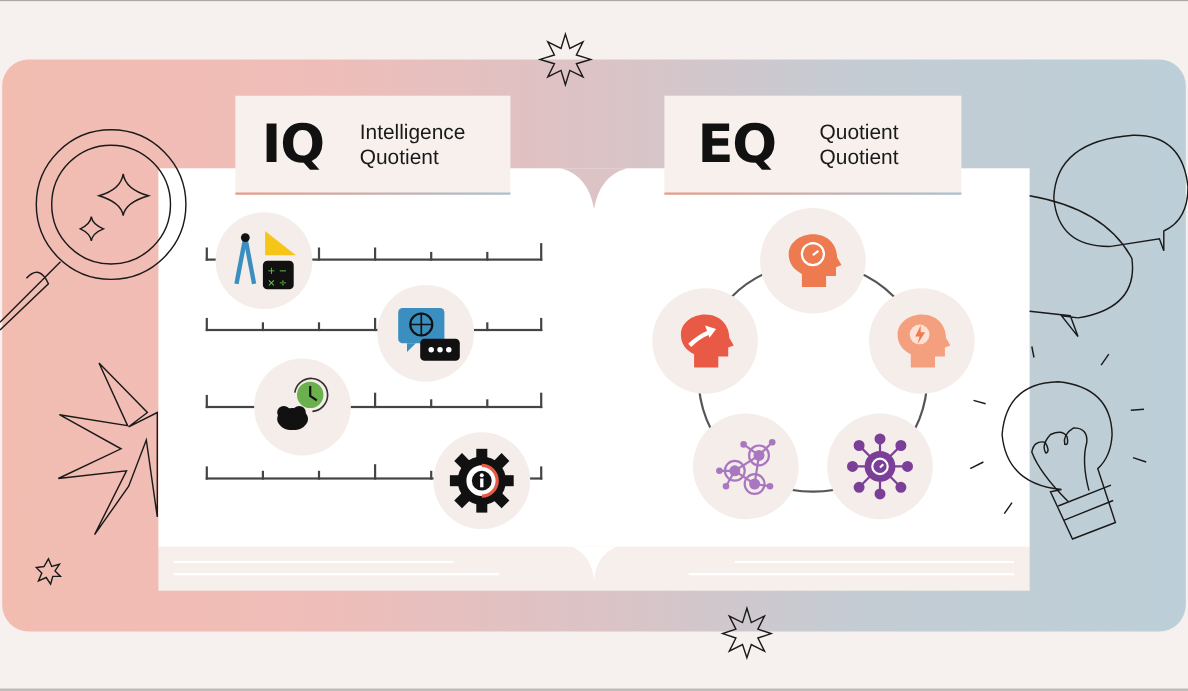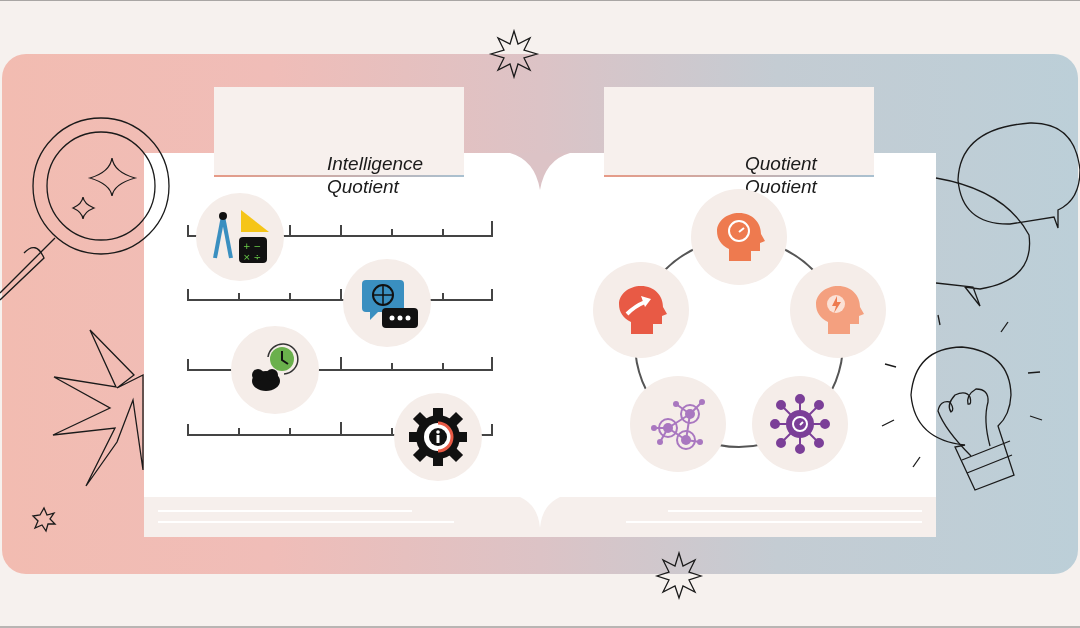--- a/index.html
+++ b/index.html
@@ -11,21 +11,21 @@
   .deco{position:absolute;left:0;top:0;width:1080px;height:628px;pointer-events:none;}
   .page{position:absolute;background:#ffffff;}
   .page.left{left:144px;top:153px;width:396px;height:345px;border-top-right-radius:0;}
   .page.right{left:540px;top:153px;width:396px;height:345px;}
   .book-bottom{position:absolute;left:144px;top:497px;width:792px;height:40px;background:#f6efec;}
   .cover-line{position:absolute;height:2px;background:#ffffff;}
   .label-box{position:absolute;background:#f7f0ed;border-bottom:2px solid;border-image:linear-gradient(90deg,#e79a86,#a9c1d1) 1;}
   .label-box.iq{left:214px;top:87px;width:250px;height:88px;}
   .label-box.eq{left:604px;top:87px;width:270px;height:88px;}
   .big{position:absolute;font-family:"DejaVu Sans",sans-serif;font-weight:bold;font-size:48px;color:#111;letter-spacing:-1px;top:16px;}
-  .sub{position:absolute;font-family:"Liberation Sans",sans-serif;font-style:italic;font-size:19px;line-height:23px;color:#1a1a1a;top:22px;margin-top:43px;}
+  .sub{position:absolute;font-family:"Liberation Sans",sans-serif;font-size:19px;line-height:23px;color:#1a1a1a;top:22px;}
   .iq .big{left:24px;} .iq .sub{left:113px;}
   .eq .big{left:30px;} .eq .sub{left:141px;}
   .timeline{position:absolute;left:187px;width:306px;height:12px;}
   .timeline .base{position:absolute;left:0;right:0;bottom:0;height:2px;background:#444;}
   .tick{position:absolute;bottom:0;width:2px;background:#444;}
   .icon-circle{position:absolute;width:88px;height:88px;border-radius:50%;background:#f5ede9;display:flex;align-items:center;justify-content:center;}
   .eq-circle{position:absolute;width:96px;height:96px;border-radius:50%;background:#f5ede9;display:flex;align-items:center;justify-content:center;}
 </style>
 </head>
 <body>
@@ -41,27 +41,29 @@
 <div class="book-bottom"></div>
 <svg class="deco" viewBox="0 0 1080 628">
   <path d="M520 497 Q538 505 540 528 Q542 505 560 497 Z" fill="#ffffff"></path>
 </svg>
 <div class="cover-line" style="left:158px;top:510px;width:254px;"></div>
 <div class="cover-line" style="left:158px;top:521px;width:296px;"></div>
 <div class="cover-line" style="left:668px;top:510px;width:254px;"></div>
 <div class="cover-line" style="left:626px;top:521px;width:296px;"></div>
 
 <div class="label-box iq">
+  <div class="big">IQ</div>
   <div class="sub">
     <div>Intelligence</div>
     <div>Quotient</div>
   </div>
 </div>
 
 <div class="label-box eq">
+  <div class="big">EQ</div>
   <div class="sub">
     <div>Quotient</div>
     <div>Quotient</div>
   </div>
 </div>
 
 <div class="timeline" style="top:225px;">
   <div class="base"></div>
   <div class="tick" style="left:0;height:12px"></div>
     <div class="tick" style="left:102px;height:12px"></div>

